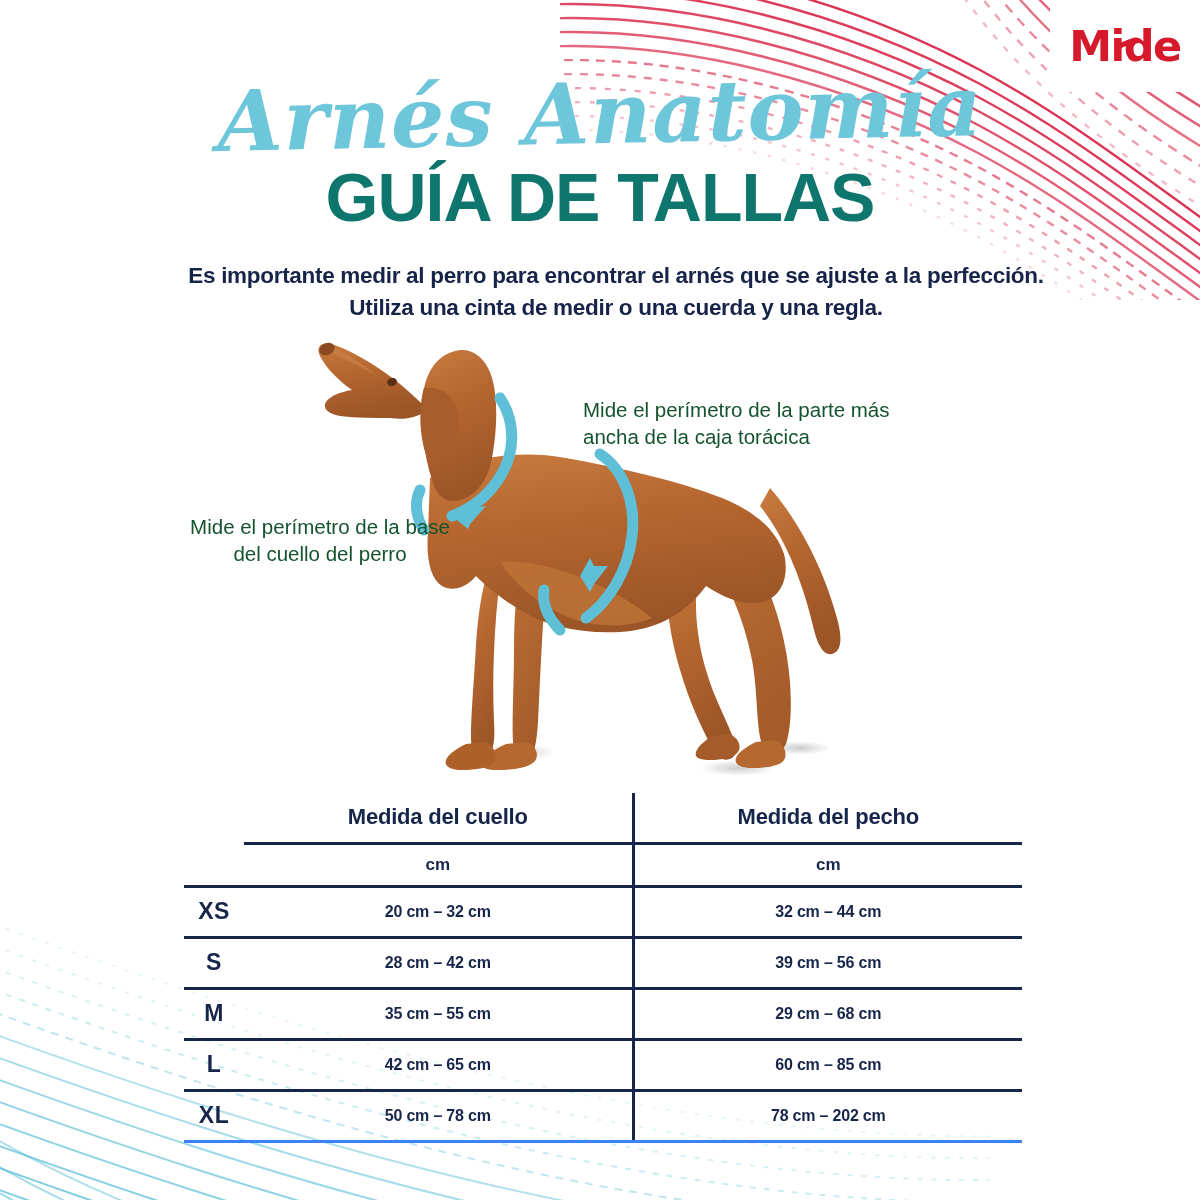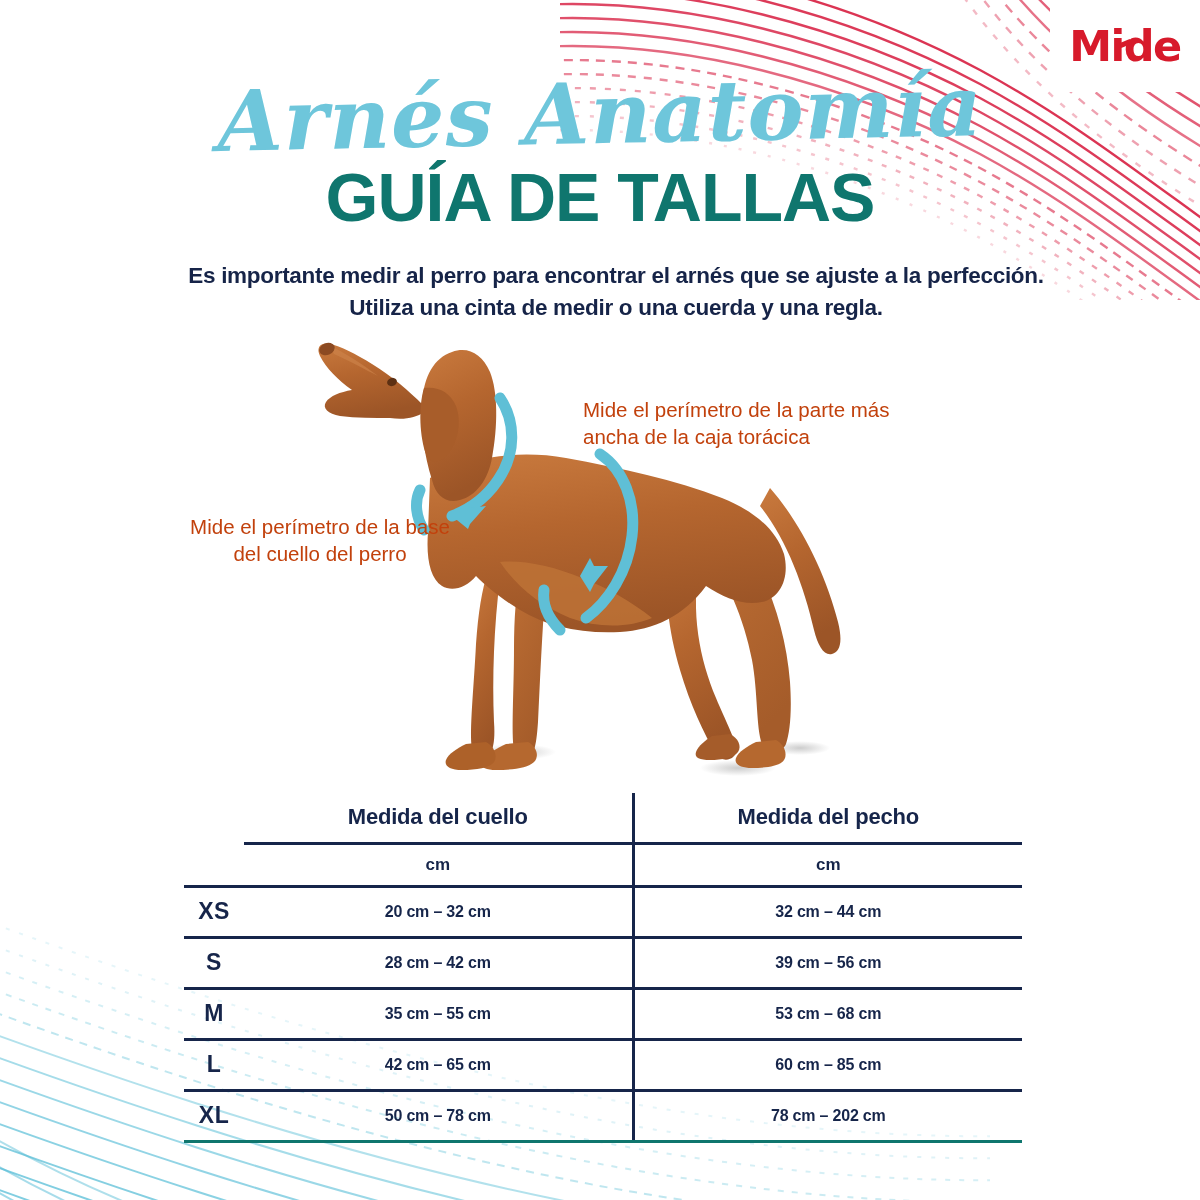--- a/index.html
+++ b/index.html
@@ -125,21 +125,21 @@
     top: 330px;
     left: 0;
     width: 1200px;
     height: 460px;
     z-index: 3;
   }
   #dog-svg { position: absolute; top: 0; left: 0; }
 
   .callout {
     position: absolute;
-    color: #c2410c;
+    color: #14532d;
     font-family: "Liberation Sans", sans-serif;
     font-weight: 400;
     font-size: 20.5px;
     line-height: 1.32;
     z-index: 5;
   }
   #callout-chest {
     left: 583px;
     top: 66px;
     text-align: left;
@@ -211,21 +211,21 @@
     font-size: 23px;
     letter-spacing: 0.5px;
   }
   tr.data-row td.valuecell {
     font-family: "Liberation Sans", sans-serif;
     font-weight: 700;
     font-size: 16px;
     letter-spacing: -0.2px;
   }
   tr.data-row td.neckcell { border-right: 3px solid #16254a; }
-  tr.data-row.last td { border-bottom: 3px solid #0f766e; }
+  tr.data-row.last td { border-bottom: 3px solid #3b82f6; }
 </style>
 </head>
 <body>
 
 <div id="poster">
 
   <svg class="deco" id="deco-top-right" viewBox="0 0 700 340" fill="none" xmlns="http://www.w3.org/2000/svg">
     <g stroke="#d9294a" stroke-width="2.4" fill="none">
       <path d="M-60 6 C 120 -14, 300 46, 420 110 C 520 164, 600 230, 700 300" opacity="0.95"></path>
       <path d="M-60 20 C 120 0, 300 60, 420 124 C 520 178, 600 244, 700 314" opacity="0.92"></path>
@@ -430,21 +430,21 @@
           <td class="valuecell chestcell">32 cm – 44 cm</td>
         </tr>
         <tr class="data-row">
           <td class="sizecell">S</td>
           <td class="valuecell neckcell">28 cm – 42 cm</td>
           <td class="valuecell chestcell">39 cm – 56 cm</td>
         </tr>
         <tr class="data-row">
           <td class="sizecell">M</td>
           <td class="valuecell neckcell">35 cm – 55 cm</td>
-          <td class="valuecell chestcell">53 cm – 68 cm</td>
+          <td class="valuecell chestcell">29 cm – 68 cm</td>
         </tr>
         <tr class="data-row">
           <td class="sizecell">L</td>
           <td class="valuecell neckcell">42 cm – 65 cm</td>
           <td class="valuecell chestcell">60 cm – 85 cm</td>
         </tr>
         <tr class="data-row last">
           <td class="sizecell">XL</td>
           <td class="valuecell neckcell">50 cm – 78 cm</td>
           <td class="valuecell chestcell">78 cm – 202 cm</td>

